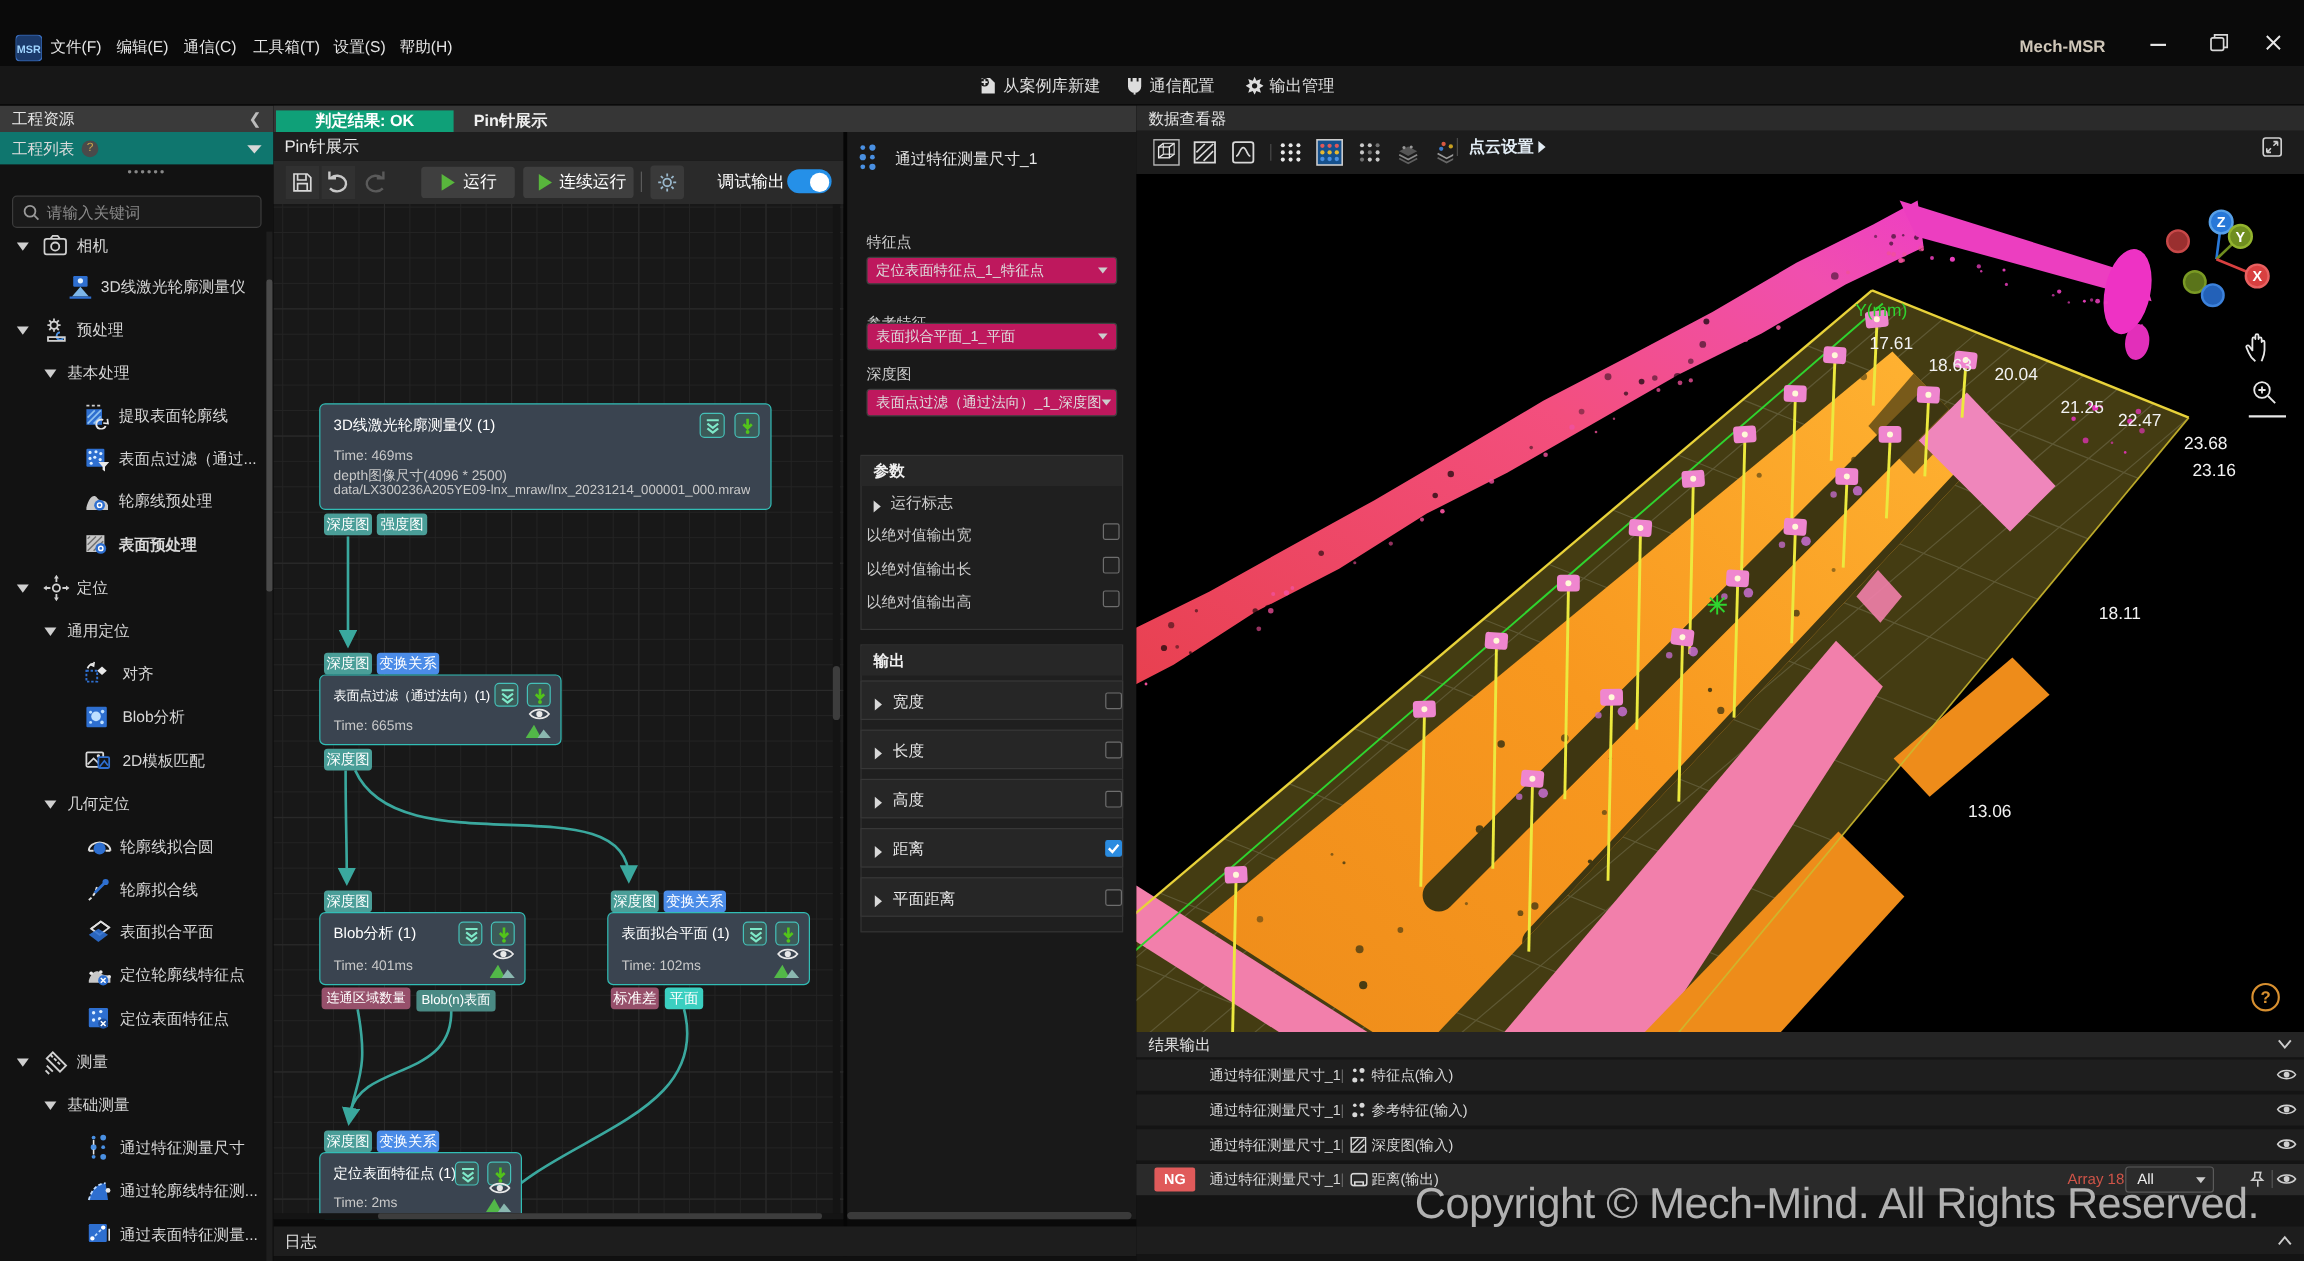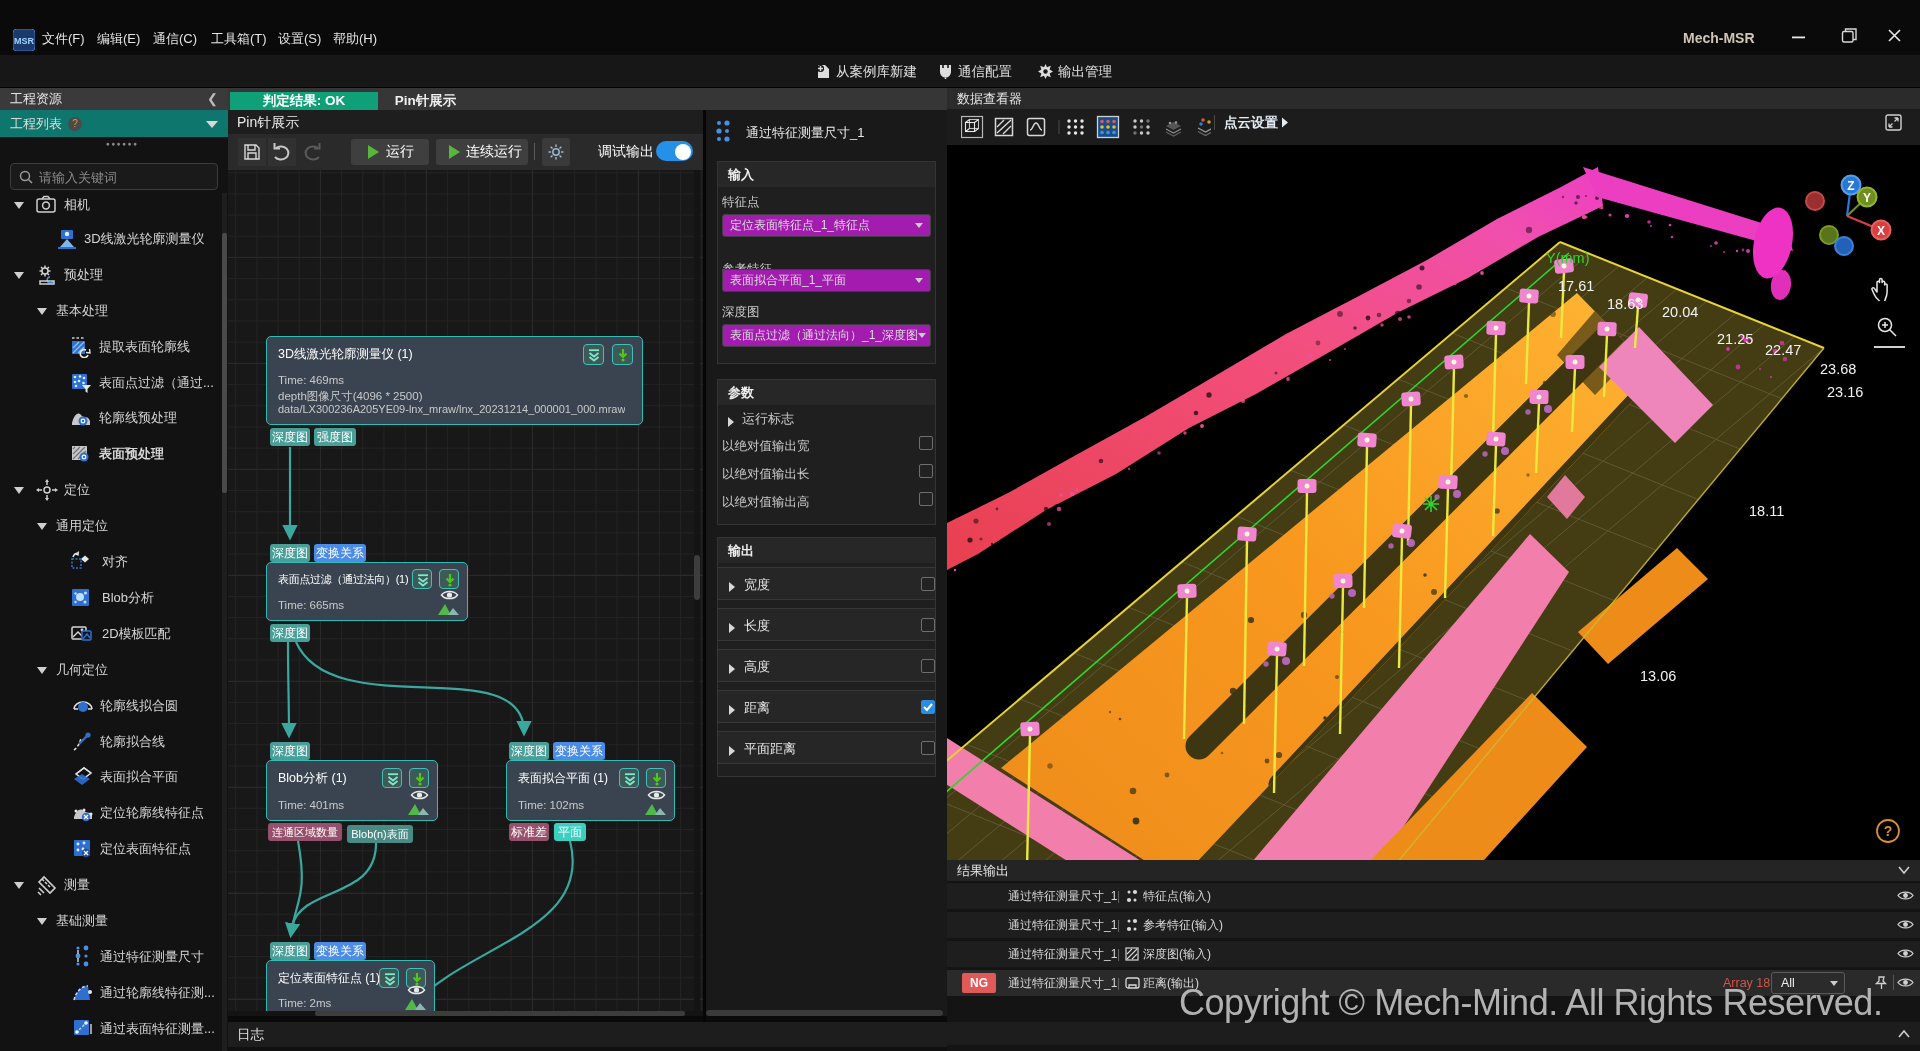--- a/index.html
+++ b/index.html
@@ -33,21 +33,21 @@
   .tag-teal { background:#4a9e98; }
   .tag-blue { background:#4b8ce8; }
   .tag-rose { background:#97506b; }
   .tag-bright { background:#3bcfc0; }
   #divider1 { position:absolute; left:703px; top:110px; width:3px; height:941px; background:#060606; }
   
   #propcol { position:absolute; left:706px; top:110px; width:241px; height:906px; background:#191919; }
   .sect { position:absolute; left:11px; width:219px; background:#1f1f1f; border:1px solid #343434; }
   .sect .shead { height:25px; line-height:25px; padding-left:10px; color:#f0f0f0; font-size:13px; font-weight:bold; background:#272727; }
   .plabel { position:absolute; left:16px; color:#cccccc; font-size:12.5px; }
-  .pdrop { position:absolute; left:16px; width:209px; height:23px; background:#a21caf; border:1px solid #404040; border-radius:3px; color:#dddddd; font-size:12px; line-height:21px; padding-left:7px; }
+  .pdrop { position:absolute; left:16px; width:209px; height:23px; background:#be185d; border:1px solid #404040; border-radius:3px; color:#dddddd; font-size:12px; line-height:21px; padding-left:7px; }
   .caret { position:absolute; right:7px; top:8px; width:0; height:0; border-left:4.5px solid transparent; border-right:4.5px solid transparent; border-top:5.5px solid #cccccc; }
   .cbox { position:absolute; width:14px; height:14px; border:1px solid #6e6e6e; background:#222; border-radius:2px; }
   .orow { position:absolute; left:11px; width:219px; height:33px; background:#262626; border:1px solid #373737; color:#e8e8e8; font-size:13px; line-height:33px; }
   .rtri { position:absolute; width:0; height:0; border-top:5px solid transparent; border-bottom:5px solid transparent; border-left:6.5px solid #d8d8d8; }
   
   #logbar { position:absolute; left:228px; top:1022px; width:719px; height:25px; background:#1d1d1d; color:#e0e0e0; font-size:13.5px; line-height:25px; padding-left:9px; }
   #logunder { position:absolute; left:228px; top:1047px; width:719px; height:4px; background:#101010; }
   
   #rightpanel { position:absolute; left:947px; top:88px; width:973px; height:963px; background:#141414; }
   #dv-h { position:absolute; left:0; top:0; width:973px; height:21px; background:#2b2b2b; color:#e6e6e6; font-size:13px; line-height:21px; padding-left:10px; }
@@ -573,23 +573,20 @@
         <circle cx="5" cy="4" r="2"></circle>
         <circle cx="5" cy="12" r="2.6"></circle>
         <circle cx="5" cy="20" r="2"></circle>
         <circle cx="13" cy="4" r="2.6"></circle>
         <circle cx="13" cy="12" r="2"></circle>
         <circle cx="13" cy="20" r="2.6"></circle>
       </g>
   </svg>
   <div class="abs" style="left:40px;top:14px;color:#e8e8e8;font-size:13px;">通过特征测量尺寸_1</div>
 
-  <div class="sect" style="top:51px;height:203px;">
-    <div class="shead">输入</div>
-  </div>
   <div class="plabel" style="top:84px;">特征点</div>
   <div class="pdrop" style="top:104px;">定位表面特征点_1_特征点<span class="caret"></span></div>
   <div class="plabel" style="top:139px;margin-top:12px;">参考特征</div>
   <div class="pdrop" style="top:159px;">表面拟合平面_1_平面<span class="caret"></span></div>
   <div class="plabel" style="top:194px;">深度图</div>
   <div class="pdrop" style="top:214px;">表面点过滤（通过法向）_1_深度图<span class="caret" style="right:4px;"></span></div>
 
   <div class="sect" style="top:269px;height:146px;">
     <div class="shead">参数</div>
   </div>

